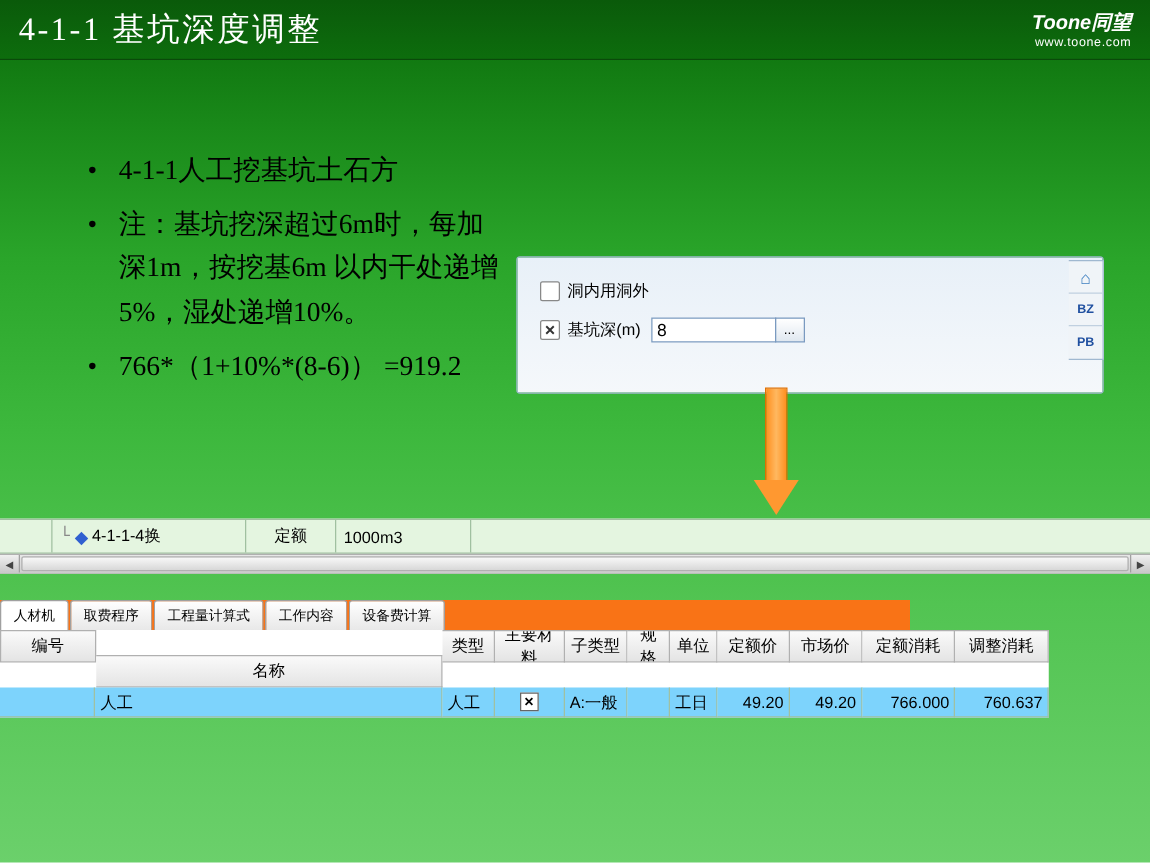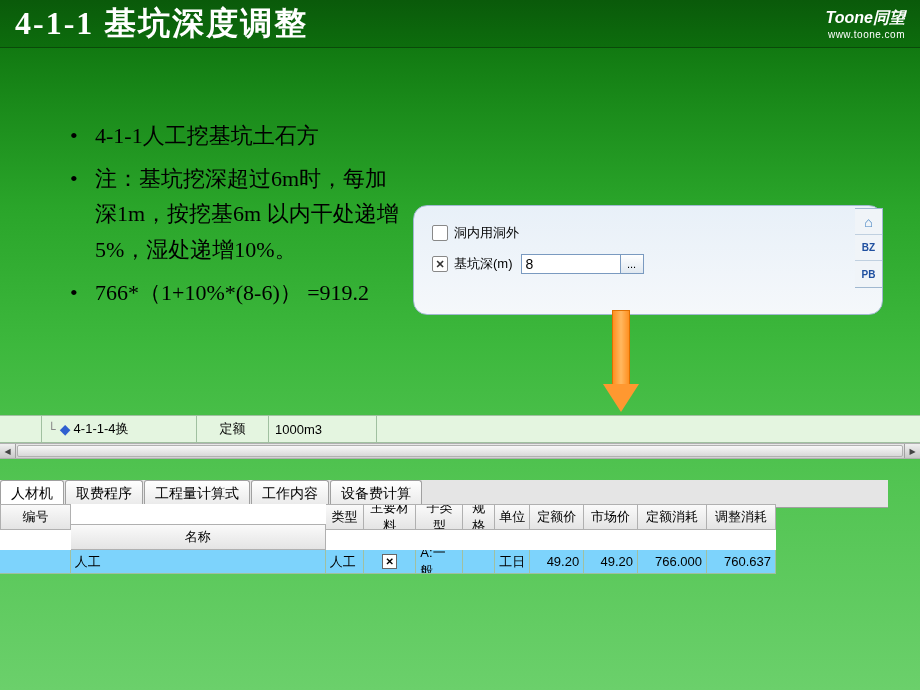--- a/index.html
+++ b/index.html
@@ -15,22 +15,22 @@
       height: 48px;
       background: linear-gradient(to bottom, #0a5a0a, #0d6d0d);
       border-bottom: 1px solid #0a4a0a;
       display: flex;
       align-items: center;
       justify-content: space-between;
       padding: 0 15px;
     }
     .header-title {
       color: #fff;
-      font-size: 32px;
-      font-weight: bold;
+      font-size: 26px;
+      font-weight: normal;
       font-family: "SimSun", serif;
       letter-spacing: 2px;
     }
     .logo {
       color: #fff;
       font-size: 18px;
       font-style: italic;
       font-weight: bold;
       display: flex;
       flex-direction: column;
@@ -60,21 +60,21 @@
       top: 0;
     }
     .popup-panel {
       position: absolute;
       top: 205px;
       left: 413px;
       width: 470px;
       height: 110px;
       background: linear-gradient(to bottom, #e8f0f8, #f5f8fb);
       border: 1px solid #a0b8d0;
-      border-radius: 14px;
+      border-radius: 3px;
       padding: 18px;
     }
     .popup-row {
       display: flex;
       align-items: center;
       margin-bottom: 12px;
       font-size: 13px;
       font-family: "SimSun", sans-serif;
     }
     .checkbox-box {
@@ -205,43 +205,43 @@
       flex: 1;
       background: linear-gradient(to bottom, #f8f8f8, #d8d8d8);
       margin: 1px;
       border: 1px solid #b0b0b0;
       border-radius: 2px;
     }
     .tabs-row {
       position: absolute;
       top: 480px;
       left: 0;
-      width: 888px;
-      display: flex;
-      background: #e5e5e5;
+      width: 728px;
+      display: flex;
+      background: #f97316;
       border-bottom: 1px solid #a0a0a0;
-      font-size: 14px;
+      font-size: 11px;
       font-family: "SimSun", sans-serif;
     }
     .tab {
       padding: 4px 10px;
       border: 1px solid #a0a0a0;
       border-bottom: none;
       background: linear-gradient(to bottom, #fff, #e8e8e8);
       margin-right: 1px;
       border-radius: 3px 3px 0 0;
       cursor: pointer;
       white-space: nowrap;
     }
     .tab.active { background: #fff; }
     .data-grid {
       position: absolute;
       top: 504px;
       left: 0;
-      width: 776px;
+      width: 839px;
       background: #fff;
     }
     .grid-header, .grid-row {
       display: flex;
       font-size: 13px;
       font-family: "SimSun", sans-serif;
     }
     .grid-header .gcell {
       background: linear-gradient(to bottom, #fafafa, #e4e4e4);
       border: 1px solid #b0b0b0;

